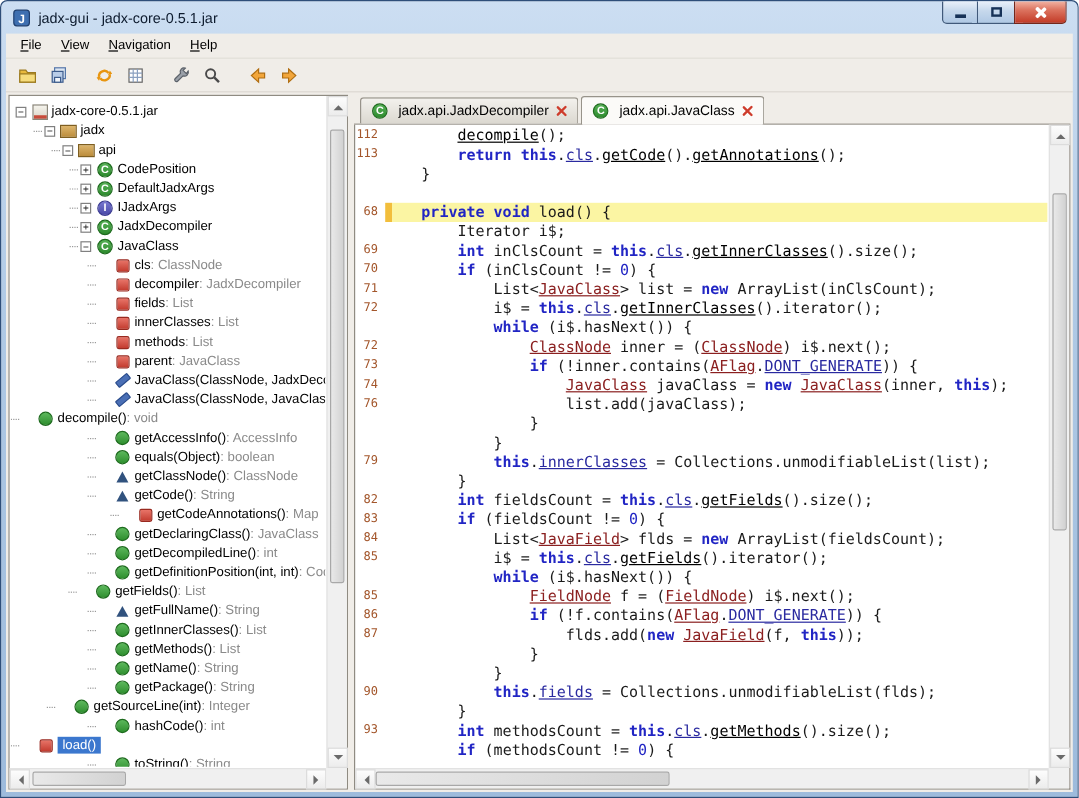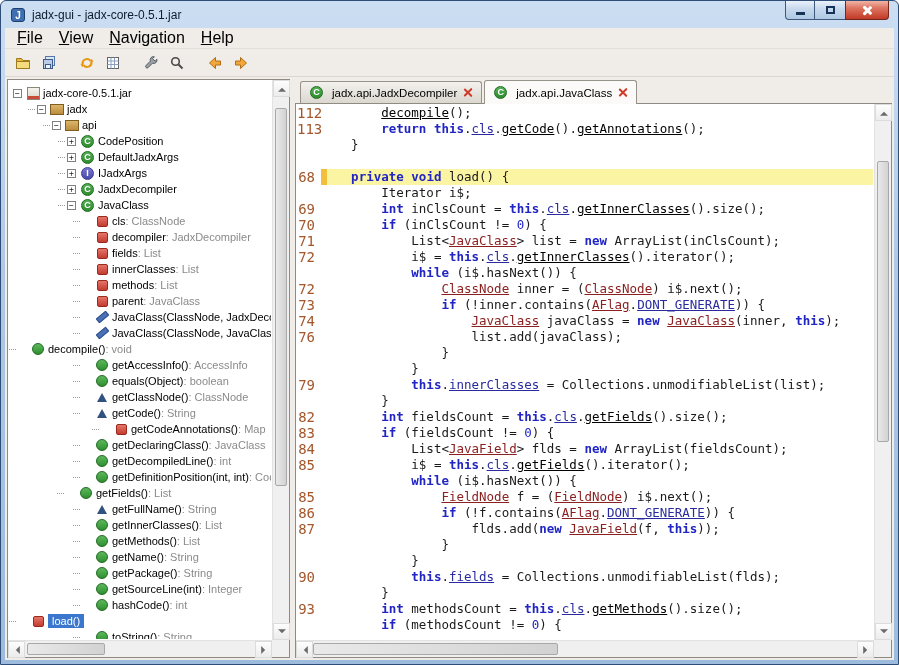--- a/index.html
+++ b/index.html
@@ -26,21 +26,21 @@
   .g-min{width:9px;height:3px;background:#173257;margin-top:7px;}
   .g-max{width:9px;height:8px;border:2px solid #173257;}
   .g-close{position:relative;width:12px;height:11px;}
   .g-close::before,.g-close::after{content:"";position:absolute;left:5px;top:0;
     width:2.6px;height:11px;background:#FFF;border-radius:1px;}
   .g-close::before{transform:rotate(45deg);}
   .g-close::after{transform:rotate(-45deg);}
 
   
   .client{position:absolute;left:4px;right:4px;top:27px;bottom:4px;background:#F0EDE8;}
-  .menubar{height:21px;display:flex;align-items:center;padding-left:4px;font-size:16px;
+  .menubar{height:21px;display:flex;align-items:center;padding-left:4px;font-size:11px;
     border-bottom:1px solid #E2DFD8;}
   .menu-item{padding:2px 8px;cursor:default;}
   .menu-item u{text-decoration:underline;}
   .toolbar{height:28px;display:flex;align-items:center;padding-left:6px;
     border-bottom:1px solid #DCD8D1;}
   .tbtn{width:24px;height:24px;display:flex;align-items:center;justify-content:center;
     border-radius:2px;margin-right:2px;}
   .tico{width:16px;height:16px;display:block;}
   .tico svg{display:block;}
   .tgap{width:12px;flex:none;}
@@ -99,21 +99,21 @@
     width:2.4px;height:11px;background:#CE3C2C;border-radius:1px;}
   .tabclose::before{transform:rotate(45deg);}
   .tabclose::after{transform:rotate(-45deg);}
 
   .codearea{flex:1;position:relative;background:#FFF;border:1px solid #8F8B82;
     border-top:none;min-height:0;}
   .codelines{position:absolute;top:1px;left:1px;right:18px;bottom:18px;overflow:hidden;}
   .code-row{display:flex;height:16px;line-height:16px;
     font-family:"DejaVu Sans Mono",monospace;font-size:12.5px;}
   .gutter{flex:none;width:24px;padding-right:6px;text-align:right;
-    color:var(--lnum,#A3562B);font-size:14px;}
+    color:var(--lnum,#A3562B);font-size:10px;}
   .ltext{flex:1;white-space:pre;color:#1A1A1A;}
   .code-row.hl .ltext{background:linear-gradient(90deg,#F2BE3C 0 6px,var(--hl,#FBF5A3) 6px);}
   .tk-p{color:#1A1A1A;}
   .tk-k{color:var(--kw,#2125C4);font-weight:bold;}
   .tk-c{color:var(--cref,#8B2020);text-decoration:underline;}
   .tk-f{color:var(--fref,#2A2AA0);text-decoration:underline;}
   .tk-m{color:#000;text-decoration:underline;}
   .tk-n{color:var(--kw,#2125C4);}
 
   
@@ -440,21 +440,21 @@
               <span class="lbl">getName()</span>
               <span class="sfx"> : String</span>
             </div>
             <div class="trow" style="padding-left: 64px;">
               <span class="stub"></span>
               <span class="hspacer"></span>
               <span class="ic ic-method-public"></span>
               <span class="lbl">getPackage()</span>
               <span class="sfx"> : String</span>
             </div>
-            <div class="trow" style="padding-left: 64px;">
+            <div class="trow" style="padding-left: 30px;">
               <span class="stub"></span>
               <span class="hspacer"></span>
               <span class="ic ic-method-public"></span>
               <span class="lbl">getSourceLine(int)</span>
               <span class="sfx"> : Integer</span>
             </div>
             <div class="trow" style="padding-left: 64px;">
               <span class="stub"></span>
               <span class="hspacer"></span>
               <span class="ic ic-method-public"></span>

